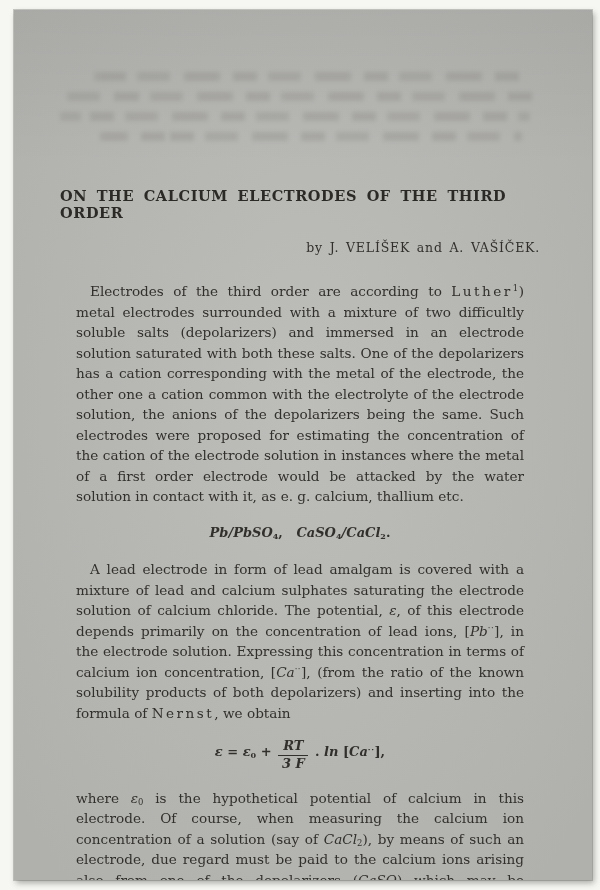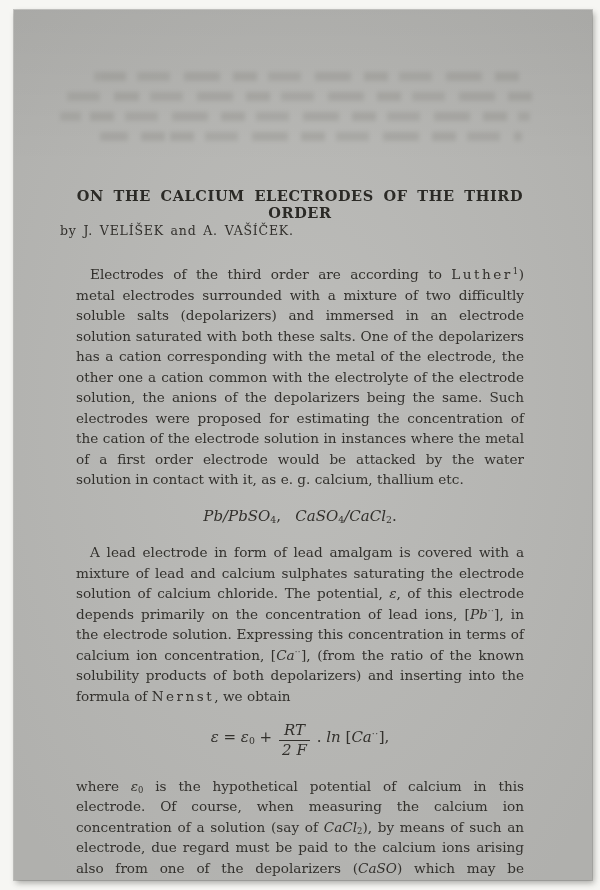--- a/index.html
+++ b/index.html
@@ -47,52 +47,53 @@
       rgba(118,116,110,.52) 82px, rgba(118,116,110,.52) 118px,
       rgba(185,185,182,0) 118px, rgba(185,185,182,0) 131px);
   }
   .ghost-line:nth-child(1){margin-left:28px;margin-right:16px;background-position:14px 0;}
   .ghost-line:nth-child(2){margin-right:4px;background-position:55px 0;}
   .ghost-line:nth-child(3){margin-right:10px;background-position:30px 0;}
   .ghost-line:nth-child(4){margin-left:40px;margin-right:18px;background-position:70px 0;}
 
   .title{
     margin-top:46px;
-    text-align:center;
+    text-align:left;
     font-weight:bold;
     font-size:14.5px;
     letter-spacing:.6px;
     word-spacing:4px;
     color:#2b2a26;
   }
   .byline{
-    margin-top:2px;
-    text-align:left;
+    margin-top:19px;
+    text-align:right;
     font-size:12.5px;
     letter-spacing:.8px;
     word-spacing:2px;
   }
   .body-text{
     margin-top:26px;
     font-size:13.6px;
     line-height:20.5px;
     text-align:justify;
   }
   p{margin:16px;}
   .indent{text-indent:14px;}
   .sp{letter-spacing:2.5px;}
   .i{font-style:italic;}
   sup,sub{font-size:62%;line-height:0;}
   sup{vertical-align:.55em;letter-spacing:.5px;}
   sub{vertical-align:-.25em;}
   .formula{
     text-align:center;
-    font-size:15px;
+    font-size:13px;
     margin:9px 0 11px 0;
     text-indent:0;
+    font-weight:bold;
   }
   .formula-nernst{
     margin:13px 0 15px 0;
   }
   .frac{
     display:inline-block;
     vertical-align:-0.9em;
     text-align:center;
     line-height:1.15;
     margin:0 2px;
@@ -130,20 +131,20 @@
     <div class="body-text">
 
       <p class="indent"><span>Electrodes of the third order are according to </span><span class="sp">Luther</span><sup>1</sup><span>) metal electrodes surrounded with a mixture of two difficultly soluble salts (depolarizers) and immersed in an electrode solution saturated with both these salts. One of the depolarizers has a cation corresponding with the metal of the electrode, the other one a cation common with the electrolyte of the electrode solution, the anions of the depolarizers being the same. Such electrodes were proposed for estimating the concentration of the cation of the electrode solution in instances where the metal of a first order electrode would be attacked by the water solution in contact with it, as e. g. calcium, thallium etc.</span></p>
 
 
       <p class="formula"><span class="i">Pb/PbSO</span><sub>4</sub><span>,&nbsp;&nbsp;&nbsp;</span><span class="i">CaSO</span><sub>4</sub><span class="i">/CaCl</span><sub>2</sub><span>.</span></p>
 
       <p class="indent"><span>A lead electrode in form of lead amalgam is covered with a mixture of lead and calcium sulphates saturating the electrode solution of calcium chloride. The potential, </span><span class="i">ε</span><span>, of this electrode depends primarily on the concentration of lead ions, [</span><span class="i">Pb</span><sup>··</sup><span>], in the electrode solution. Expressing this concentration in terms of calcium ion concentration, [</span><span class="i">Ca</span><sup>··</sup><span>], (from the ratio of the known solubility products of both depolarizers) and inserting into the formula of </span><span class="sp">Nernst</span><span>, we obtain</span></p>
 
       <p class="formula formula-nernst">
-        <span><span class="i">ε</span><span> = </span><span class="i">ε</span><sub>0</sub><span> + </span></span><span class="frac"><span class="num">RT</span><span class="den">2 F</span></span><span><span> . </span><span class="i">ln</span><span> [</span><span class="i">Ca</span><sup>··</sup><span>],</span></span>
+        <span><span class="i">ε</span><span> = </span><span class="i">ε</span><sub>0</sub><span> + </span></span><span class="frac"><span class="num">RT</span><span class="den">3 F</span></span><span><span> . </span><span class="i">ln</span><span> [</span><span class="i">Ca</span><sup>··</sup><span>],</span></span>
       </p>
 
       <p><span>where </span><span class="i">ε</span><sub>0</sub><span> is the hypothetical potential of calcium in this electrode. Of course, when measuring the calcium ion concentration of a solution (say of </span><span class="i">CaCl</span><sub>2</sub><span>), by means of such an electrode, due regard must be paid to the calcium ions arising also from one of the depolarizers (</span><span class="i">CaSO</span><span>) which may be neglected only in more concentrated electrode solutions. For the same reason a depolarizer of the lowest possible solubility is chosen.</span></p>
 
     </div>
   </div>
 </div>
 
 </body></html>

